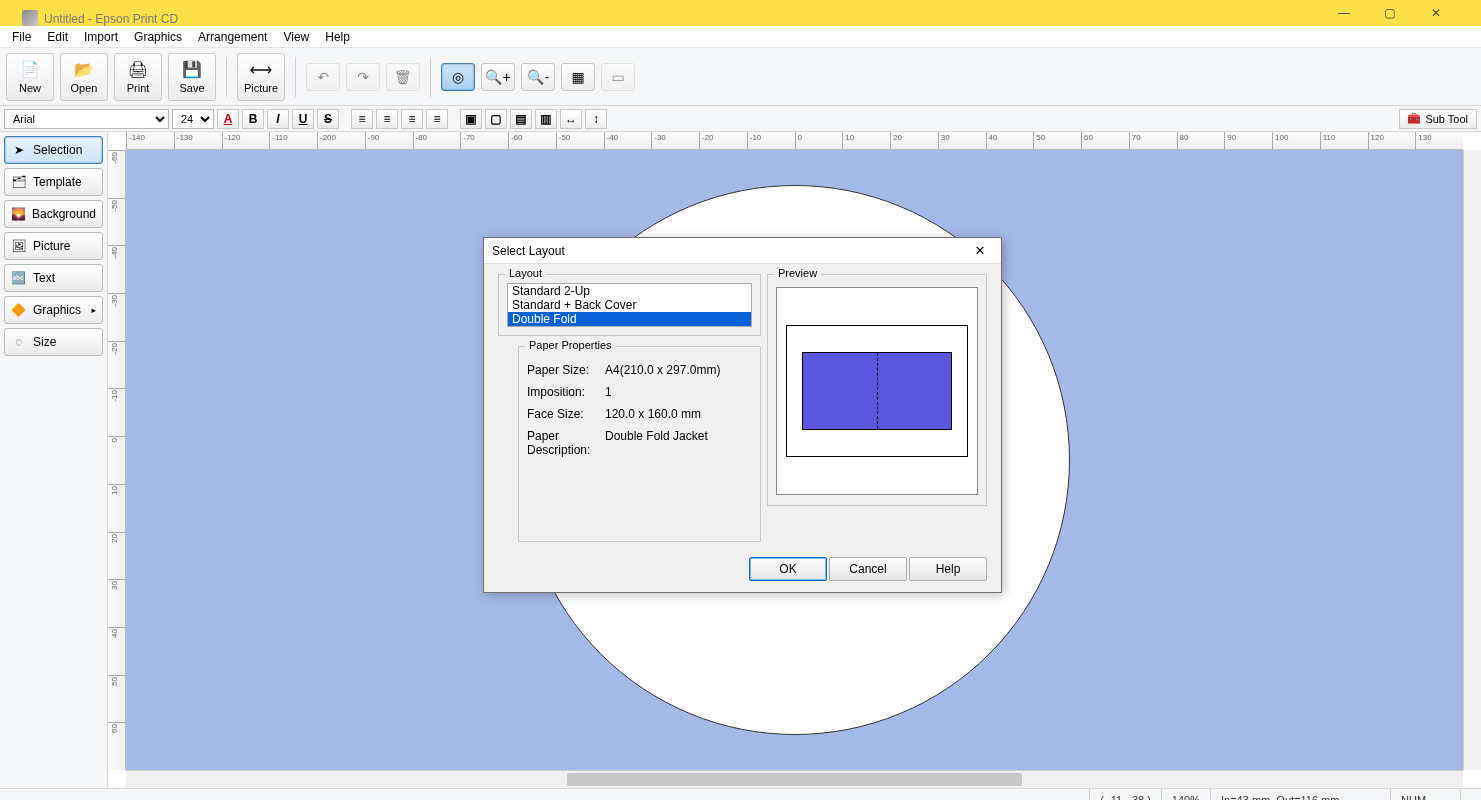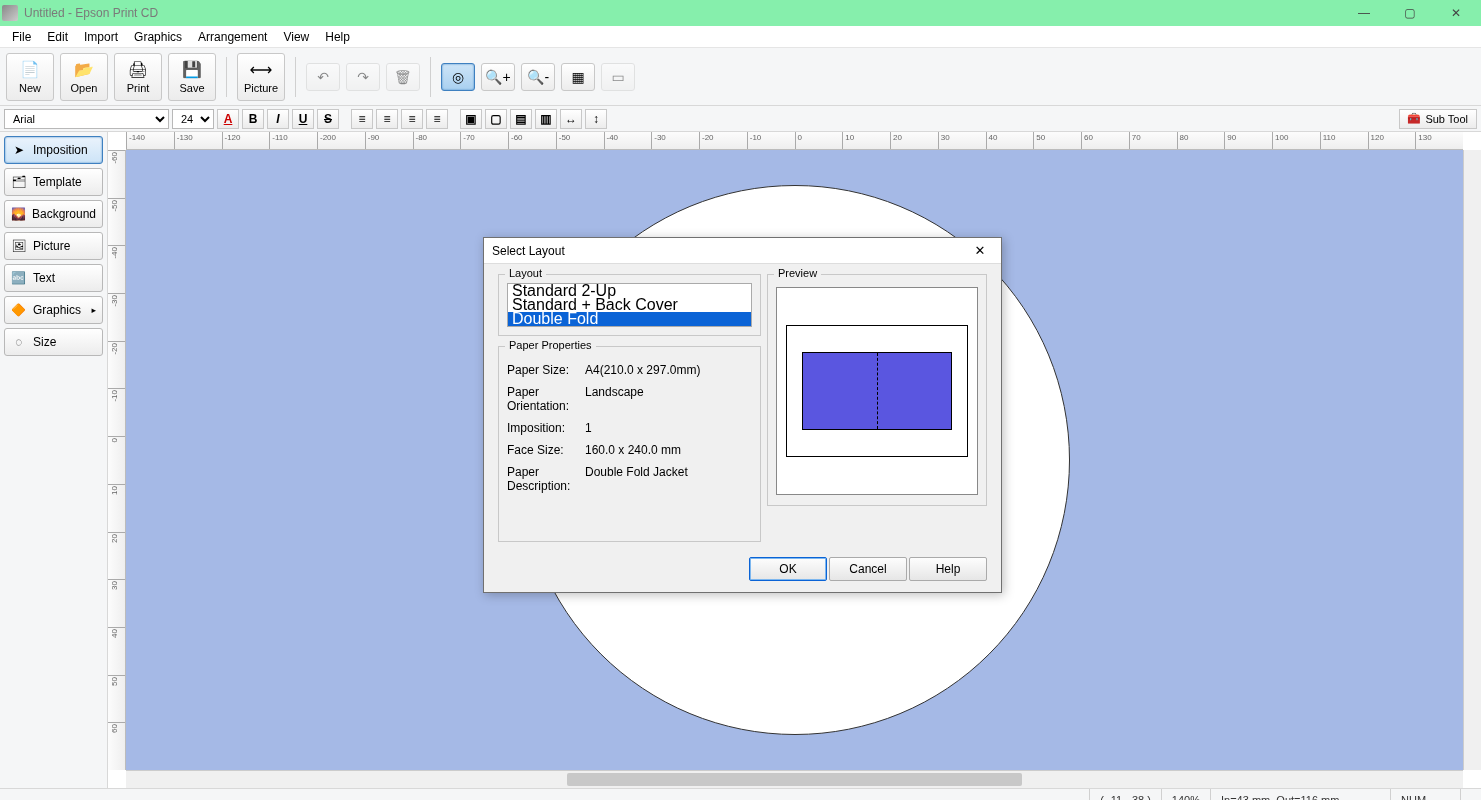--- a/index.html
+++ b/index.html
@@ -1,19 +1,19 @@
 <!DOCTYPE html>
 <html><head>
 <meta charset="utf-8">
 <style>
 * { box-sizing: border-box; margin: 0; padding: 0; font-family: "Segoe UI", Tahoma, sans-serif; }
 html, body { width: 1481px; height: 800px; overflow: hidden; background: #fff; }
 
 
-.titlebar { height: 26px; background: #86efac; display: flex; align-items: center; padding: 0 2px; font-size: 12px; color: #7a7a7a; }
+.titlebar { height: 26px; background: #fde047; display: flex; align-items: flex-end; padding: 0 22px; font-size: 12px; color: #7a7a7a; }
 .titlebar .app-icon { width: 16px; height: 16px; margin-right: 6px; background: linear-gradient(135deg,#888,#ccc); border-radius: 2px; }
 .titlebar .spacer { flex: 1; }
 .titlebar .winctl { width: 46px; height: 26px; display: flex; align-items: center; justify-content: center; color: #444; font-size: 12px; }
 
 
 .menubar { height: 22px; background: #fff; display: flex; align-items: center; padding: 0 4px; font-size: 12px; border-bottom: 1px solid #e5e5e5; }
 .menubar .menu-item { padding: 3px 8px; cursor: default; }
 
 
 .maintoolbar { height: 58px; background: #f5f6f7; display: flex; align-items: center; padding: 2px 6px; gap: 6px; border-bottom: 1px solid #d8d8d8; }
@@ -60,21 +60,21 @@
 
 .dialog { position:absolute; left:483px; top:237px; width:519px; height:356px; background:#f0f0f0; border:1px solid #707070; box-shadow: 2px 2px 10px rgba(0,0,0,0.25); display:flex; flex-direction:column; }
 .dlg-title { height:26px; background:#fff; display:flex; align-items:center; padding:12px 8px; font-size:12px; border-bottom:1px solid #ddd; }
 .dlg-title .spacer{flex:1;}
 .dlg-close { width:26px; height:20px; display:flex; align-items:center; justify-content:center; font-size:13px; }
 .dlg-body { flex:1; padding: 10px 14px; display:flex; gap:6px; }
 .dlg-left { flex:1; display:flex; flex-direction:column; gap:10px; }
 .dlg-right { width:220px; }
 .fieldset { border:1px solid #c8c8c8; padding:8px; position:relative; }
 .fieldset > .legend { position:absolute; top:-8px; left:6px; background:#f0f0f0; padding:0 4px; font-size:11px; }
-.layout-list { border:1px solid #aaa; background:#fff; height:44px; overflow:hidden; font-size:16px; }
+.layout-list { border:1px solid #aaa; background:#fff; height:44px; overflow:hidden; font-size:12px; }
 .layout-list .item { padding:0 4px; line-height:14px; cursor:default; }
 .layout-list .item.sel { background:#0a63d6; color:#fff; }
 .prop-row { display:flex; margin: 8px 0; font-size:12px; }
 .prop-row .k { width:78px; }
 .preview-box { border:1px solid #888; background:#fff; height:208px; margin-top:4px; display:flex; align-items:center; justify-content:center; }
 .preview-inner { width:182px; height:132px; border:1px solid #000; background:#fff; display:flex; align-items:center; justify-content:center; }
 .preview-rect { width:150px; height:78px; background:#5a56e0; border:1px solid #000; position:relative; }
 .preview-rect::after { content:""; position:absolute; left:50%; top:0; bottom:0; border-left:1px dashed #000; }
 .dlg-buttons { height:40px; display:flex; align-items:center; justify-content:flex-end; gap:2px; padding:0 14px 6px; }
 .dlg-btn { width:78px; height:24px; border:1px solid #aaa; background:linear-gradient(#fdfdfd,#e6e6e6); font-size:12px; border-radius:2px; }
@@ -206,21 +206,21 @@
   <div class="subtool-btn">
       <span>🧰</span>
       <span>Sub Tool</span>
     </div>
 </div>
 
 <div class="workrow">
   <div class="sidepanel">
     <div class="side-btn active">
         <span class="sic">➤</span>
-        <span>Imposition</span>
+        <span>Selection</span>
       </div>
     <div class="side-btn">
         <span class="sic">🗂</span>
         <span>Template</span>
       </div>
     <div class="side-btn">
         <span class="sic">🌄</span>
         <span>Background</span>
       </div>
     <div class="side-btn">
@@ -400,37 +400,33 @@
   <div class="dlg-body">
     <div class="dlg-left">
       <div class="fieldset">
         <div class="legend">Layout</div>
         <div class="layout-list">
           <div class="item">Standard 2-Up</div>
           <div class="item">Standard + Back Cover</div>
           <div class="item sel">Double Fold</div>
         </div>
       </div>
-      <div class="fieldset" style="flex:1;">
+      <div class="fieldset" style="flex:1;margin-left:20px;">
         <div class="legend">Paper Properties</div>
         <div class="prop-row">
             <div class="k">Paper Size:</div>
             <div>A4(210.0 x 297.0mm)</div>
-          </div>
-        <div class="prop-row">
-            <div class="k">Paper Orientation:</div>
-            <div>Landscape</div>
           </div>
         <div class="prop-row">
             <div class="k">Imposition:</div>
             <div>1</div>
           </div>
         <div class="prop-row">
             <div class="k">Face Size:</div>
-            <div>160.0 x 240.0 mm</div>
+            <div>120.0 x 160.0 mm</div>
           </div>
         <div class="prop-row">
             <div class="k">Paper Description:</div>
             <div>Double Fold Jacket</div>
           </div>
       </div>
     </div>
     <div class="dlg-right">
       <div class="fieldset" style="height:232px;">
         <div class="legend">Preview</div>

